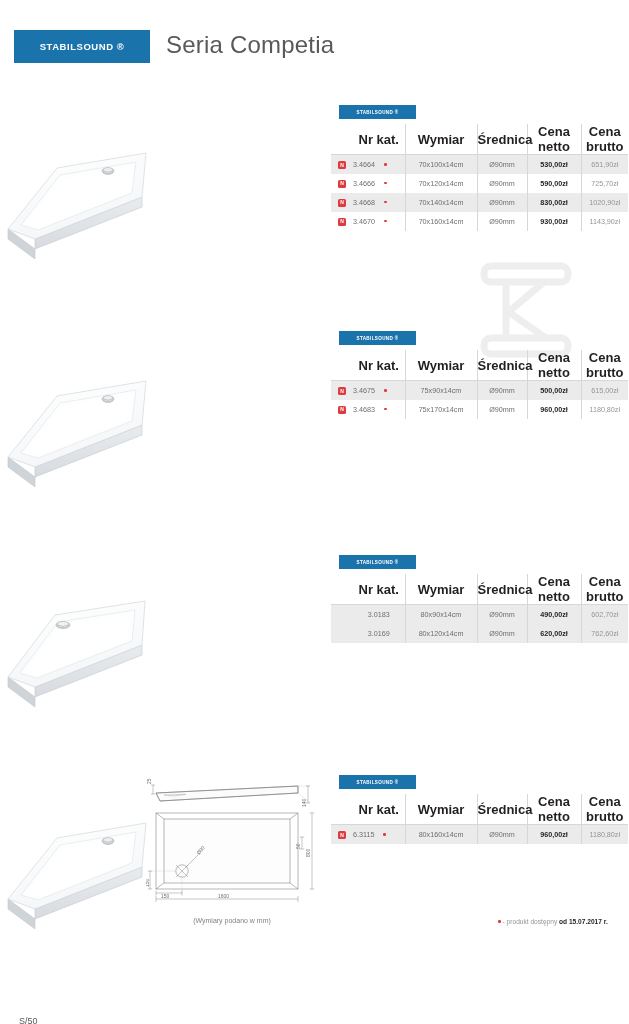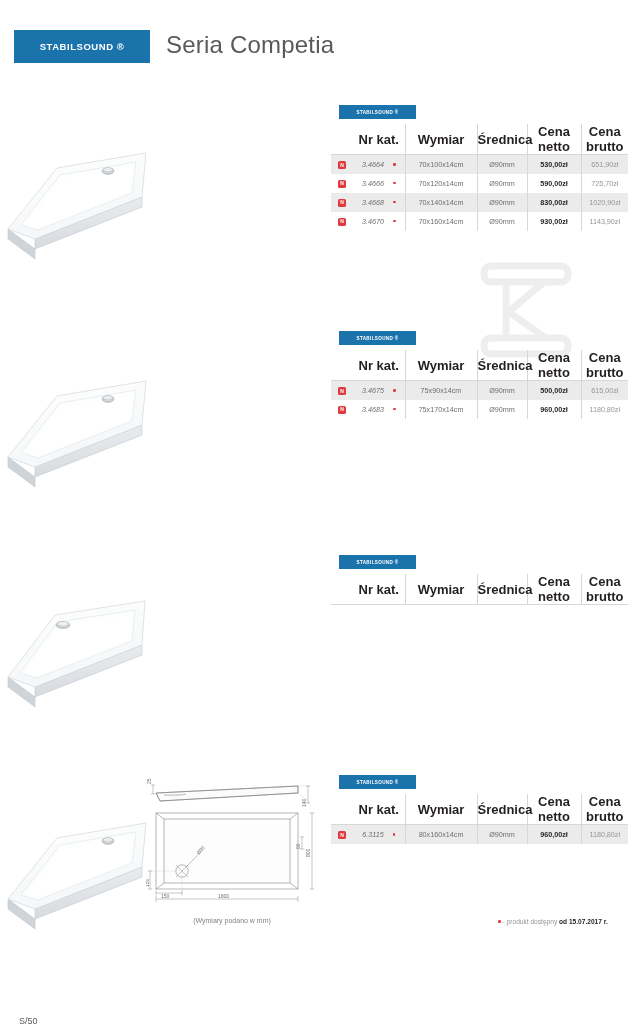--- a/index.html
+++ b/index.html
@@ -66,21 +66,21 @@
   table.price tbody td.brutto { color: #939598; }
   table.price tbody tr td:first-child { border-left: none; }
 
   col.c-icon  { width: 22px; }
   col.c-kat   { width: 52px; }
   col.c-wym   { width: 72px; }
   col.c-sred  { width: 50px; }
   col.c-net   { width: 54px; }
   col.c-bru   { width: 47px; }
 
-  .cat-cell { display: flex; align-items: center; justify-content: center; gap: 9px; font-style: italic; }
+  .cat-cell { display: flex; align-items: center; gap: 9px; }
   .new-dot { width: 2.6px; height: 2.6px; border-radius: 50%; background: #e0393e; display: inline-block; }
 
   .row-icon {
     width: 8px; height: 8px; border-radius: 1.6px;
     background: #e0393e; display: inline-flex;
     align-items: center; justify-content: center;
     color: #fff; font-size: 5px; font-weight: 700; line-height: 1;
   }
 
   
@@ -359,20 +359,36 @@
         <tr>
           <th></th>
           <th>Nr kat.</th>
           <th class="sep">Wymiar</th>
           <th class="sep">Średnica</th>
           <th class="sep">Cena netto</th>
           <th class="sep">Cena brutto</th>
         </tr>
       </thead>
       <tbody>
+        <tr class="alt">
+          <td></td>
+          <td>3.0183</td>
+          <td class="sep">80x90x14cm</td>
+          <td class="sep">Ø90mm</td>
+          <td class="sep netto">490,00zł</td>
+          <td class="sep brutto">602,70zł</td>
+        </tr>
+        <tr class="alt">
+          <td></td>
+          <td>3.0169</td>
+          <td class="sep">80x120x14cm</td>
+          <td class="sep">Ø90mm</td>
+          <td class="sep netto">620,00zł</td>
+          <td class="sep brutto">762,60zł</td>
+        </tr>
       </tbody>
     </table>
   </div>
 
   <div class="tray-img" style="left:5px; top:782px;">
     <svg width="155" height="128" viewBox="0 0 155 128">
       <defs>
         <linearGradient id="topf4" x1="0" y1="0" x2="0.4" y2="1">
           <stop offset="0%" stop-color="#ffffff"></stop>
             <stop offset="100%" stop-color="#f4f6f8"></stop>

